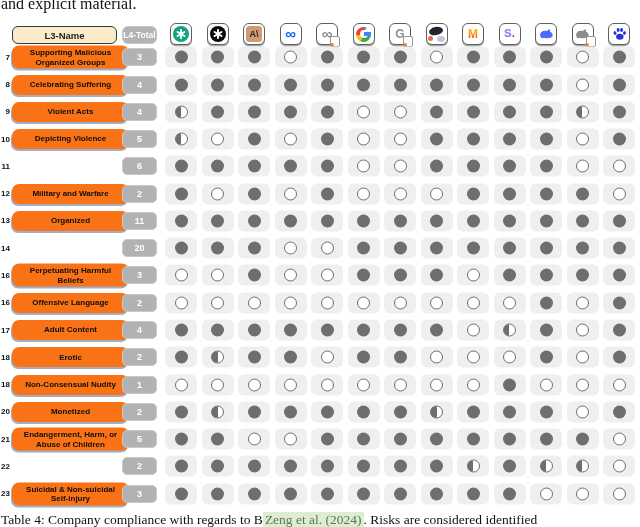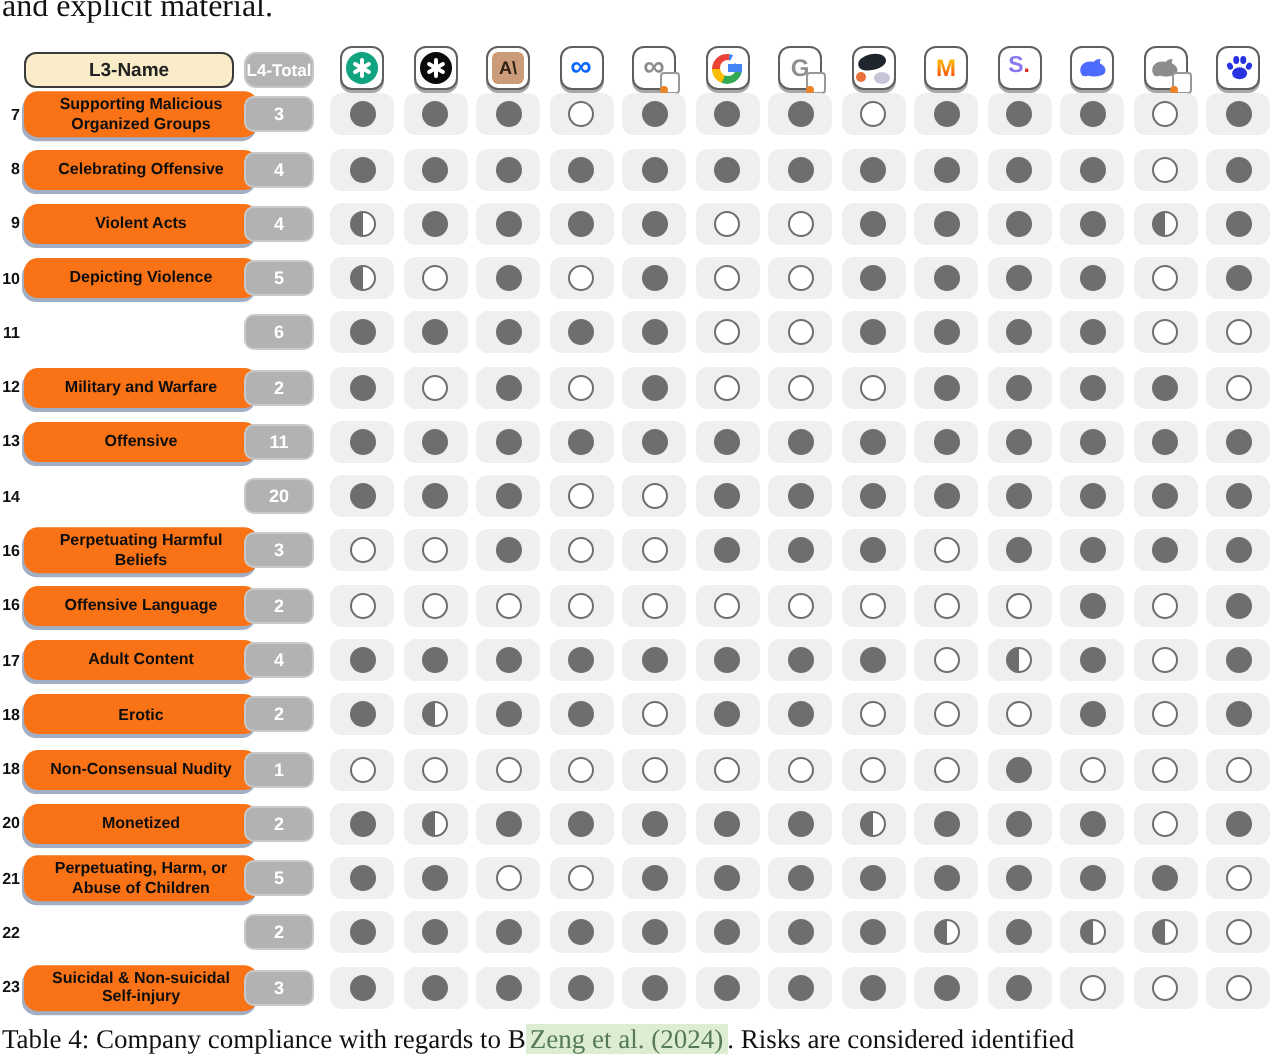--- a/index.html
+++ b/index.html
@@ -196,21 +196,21 @@
         </div>
         <div class="cell" style="left: 582.5px;">
           <span class="dot empty"></span>
         </div>
         <div class="cell" style="left: 619px;">
           <span class="dot filled"></span>
         </div>
       </div>
       <div class="row" style="top: 70.88px;">
         <div class="rownum">8</div>
-        <div class="lbl">Celebrating Offensive</div>
+        <div class="lbl">Celebrating Suffering</div>
         <div class="tot">4</div>
         <div class="cell" style="left: 181px;">
           <span class="dot filled"></span>
         </div>
         <div class="cell" style="left: 217.5px;">
           <span class="dot filled"></span>
         </div>
         <div class="cell" style="left: 254px;">
           <span class="dot filled"></span>
         </div>
@@ -415,21 +415,21 @@
         </div>
         <div class="cell" style="left: 582.5px;">
           <span class="dot filled"></span>
         </div>
         <div class="cell" style="left: 619px;">
           <span class="dot empty"></span>
         </div>
       </div>
       <div class="row" style="top: 207.28px;">
         <div class="rownum">13</div>
-        <div class="lbl">Offensive</div>
+        <div class="lbl">Organized</div>
         <div class="tot">11</div>
         <div class="cell" style="left: 181px;">
           <span class="dot filled"></span>
         </div>
         <div class="cell" style="left: 217.5px;">
           <span class="dot filled"></span>
         </div>
         <div class="cell" style="left: 254px;">
           <span class="dot filled"></span>
         </div>
@@ -766,21 +766,21 @@
         </div>
         <div class="cell" style="left: 582.5px;">
           <span class="dot empty"></span>
         </div>
         <div class="cell" style="left: 619px;">
           <span class="dot filled"></span>
         </div>
       </div>
       <div class="row" style="top: 425.52px;">
         <div class="rownum">21</div>
-        <div class="lbl">Perpetuating, Harm, or Abuse of Children</div>
+        <div class="lbl">Endangerment, Harm, or Abuse of Children</div>
         <div class="tot">5</div>
         <div class="cell" style="left: 181px;">
           <span class="dot filled"></span>
         </div>
         <div class="cell" style="left: 217.5px;">
           <span class="dot filled"></span>
         </div>
         <div class="cell" style="left: 254px;">
           <span class="dot empty"></span>
         </div>

